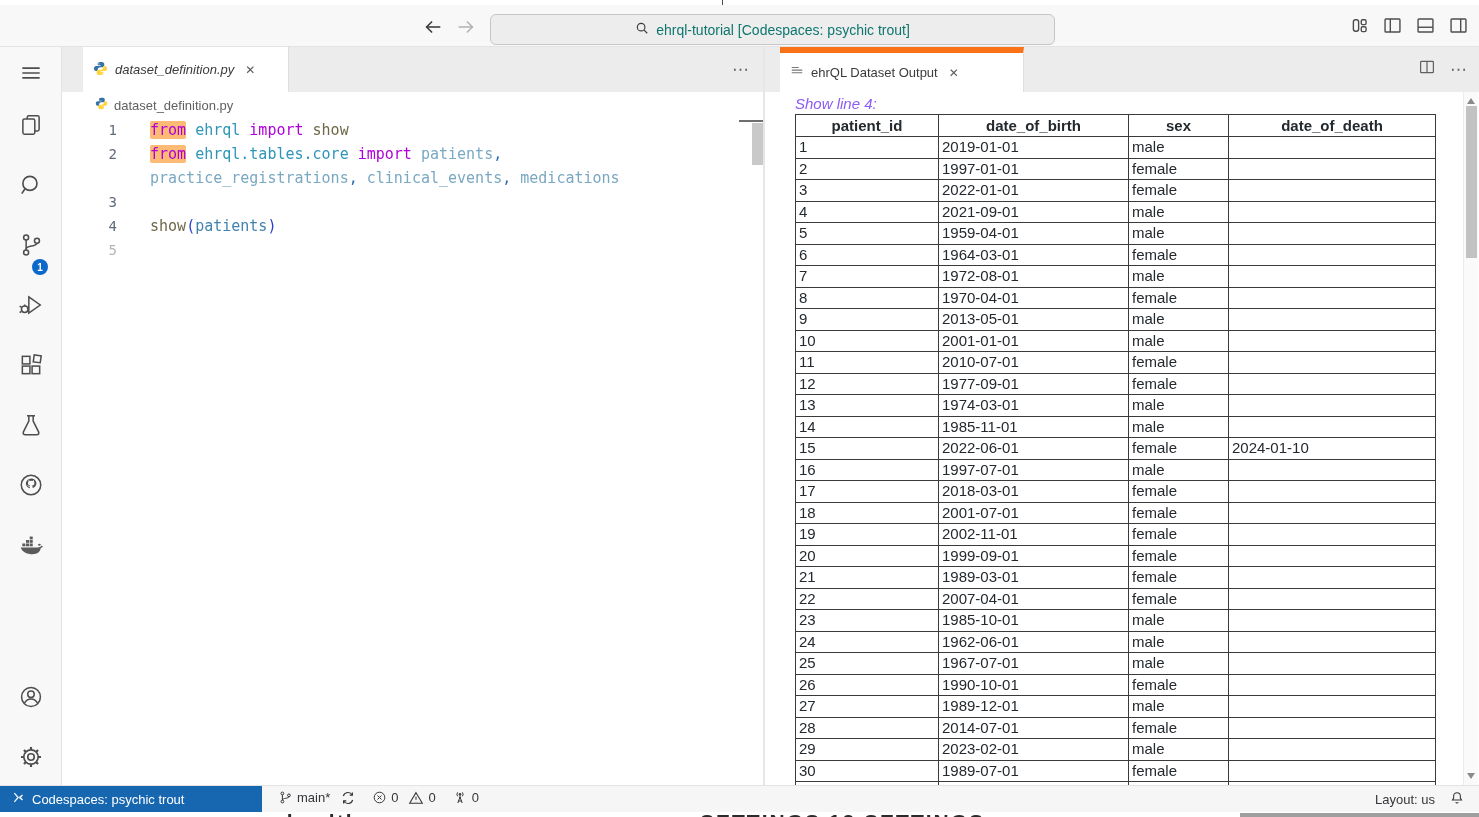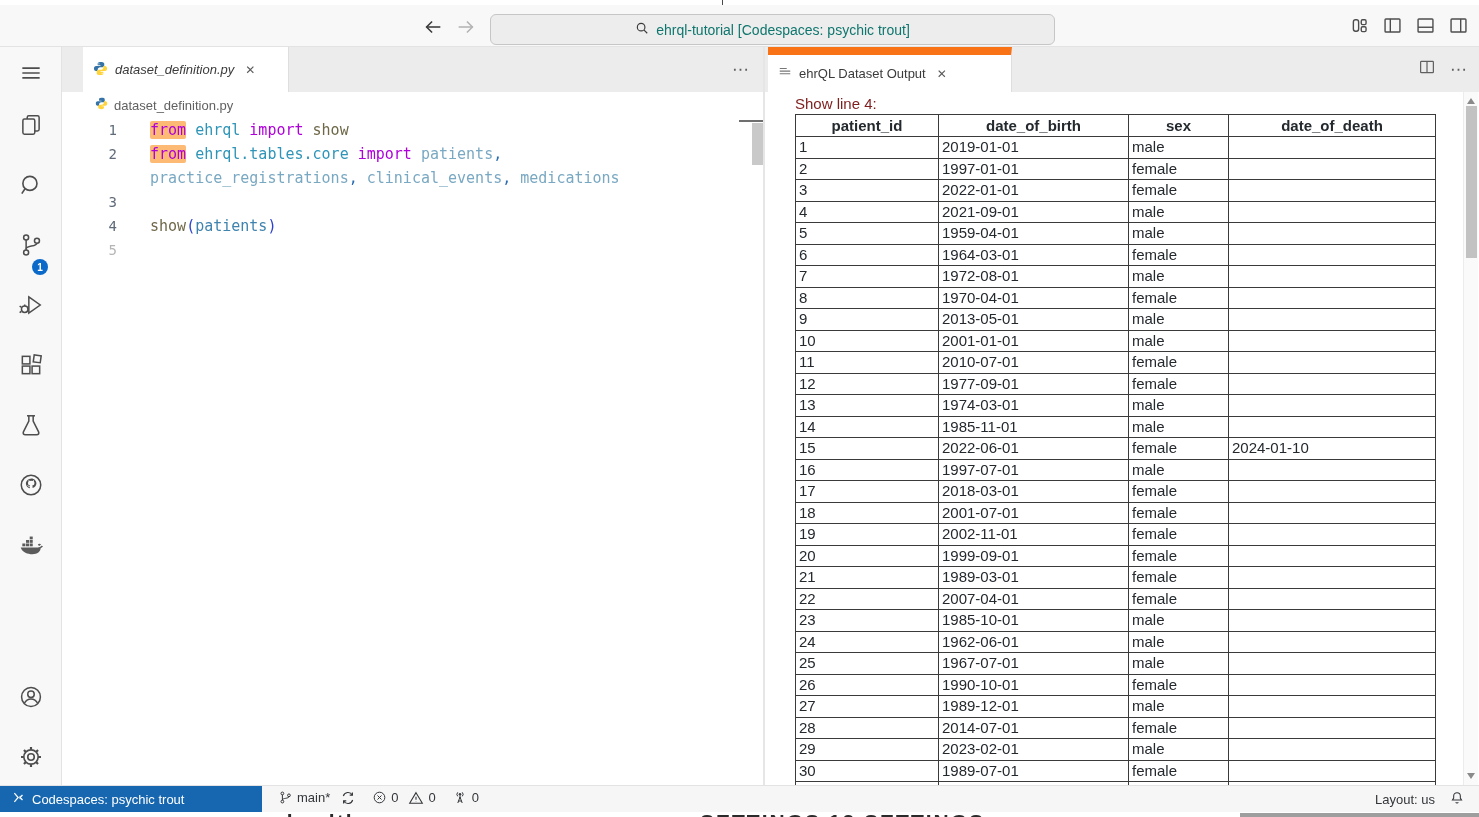--- a/index.html
+++ b/index.html
@@ -29,21 +29,21 @@
   
   .left-group{position:absolute;left:62px;top:0;width:701px;height:100%;background:#fff;}
   .sash{position:absolute;left:763px;top:0;width:2px;height:100%;background:#e6e6e6;}
   .right-group{position:absolute;left:765px;top:0;right:0;height:100%;background:#fff;}
   .tabbar{position:relative;height:45px;background:#ececec;}
   .tab{position:absolute;top:0;height:45px;background:#fff;display:flex;align-items:center;gap:7px;padding:0 10px;
     box-sizing:border-box;font-size:13px;color:#3b3b3b;border-right:1px solid #dedede;}
   .tab .close{color:#5a5a5a;font-size:12px;margin-left:4px;}
   .tab-left{left:21px;width:206px;}
   .tab-left .label{font-style:italic;}
-  .tab-right{left:3px;width:244px;border-top:8px solid #f97316;}
+  .tab-right{left:15px;width:244px;border-top:6px solid #f97316;}
   .tab-actions{position:absolute;top:0;height:45px;display:flex;align-items:center;gap:14px;color:#5f5f5f;font-size:17px;}
   .acts-left{right:14px;}
   .acts-right{right:12px;}
   .breadcrumb{height:26px;display:flex;align-items:center;gap:6px;padding-left:33px;font-size:13px;color:#616161;}
   
   .code{position:relative;font-family:"DejaVu Sans Mono","Liberation Mono",monospace;font-size:15px;line-height:24px;color:#24292e;}
   .code-line{display:flex;white-space:pre;}
   .gutter{flex:none;width:55px;text-align:right;color:#5f6b7a;font-size:14px;}
   .gutter.dim{color:#b5b5b5;}
   .ctext{margin-left:33px;}
@@ -52,21 +52,21 @@
   .tok-imp{color:#79a8c2;}
   .tok-func{color:#6e6849;}
   .tok-var{color:#3f83ae;}
   .tok-brk{color:#2d43cc;}
   .tok-cma{color:#2a6db2;}
   .hl{background:#fdba74;border-radius:2px;margin-top:44px;}
   .ed-cap{position:absolute;right:0;top:73px;width:24px;height:2px;background:#6f6f6f;}
   .ed-thumb{position:absolute;right:0;top:76px;width:11px;height:42px;background:#c9c9c9;}
   
   .webview{position:absolute;top:45px;left:0;right:0;bottom:0;background:#fff;overflow:hidden;}
-  .wv-heading{margin:3px 0 0 30px;font-size:15px;color:#7f1d1d;}
+  .wv-heading{margin:3px 0 0 30px;font-size:15px;color:#8b5cf6;font-style:italic;}
   table.ds{margin:2px 0 0 30px;border-collapse:collapse;font-size:15px;color:#24292e;}
   table.ds th,table.ds td{border:1px solid #3a3a3a;}
   table.ds th{font-weight:700;height:21px;padding:0 6px;text-align:center;}
   table.ds td{height:20.5px;padding:0 3px;line-height:20px;}
   table.ds col.c1{width:143px;} table.ds col.c2{width:190px;} table.ds col.c3{width:100px;} table.ds col.c4{width:207px;}
   .wv-scroll{position:absolute;top:0;right:1px;width:15px;bottom:0;background:#fafafa;border-left:1px solid #ececec;box-sizing:border-box;}
   .wv-up{position:absolute;top:6px;left:3px;width:0;height:0;border-left:4px solid transparent;border-right:4px solid transparent;border-bottom:6px solid #8a8a8a;}
   .wv-down{position:absolute;bottom:6px;left:3px;width:0;height:0;border-left:4px solid transparent;border-right:4px solid transparent;border-top:6px solid #8a8a8a;}
   .wv-thumb{position:absolute;top:14px;left:2px;width:11px;height:152px;background:#c2c2c2;}
   

